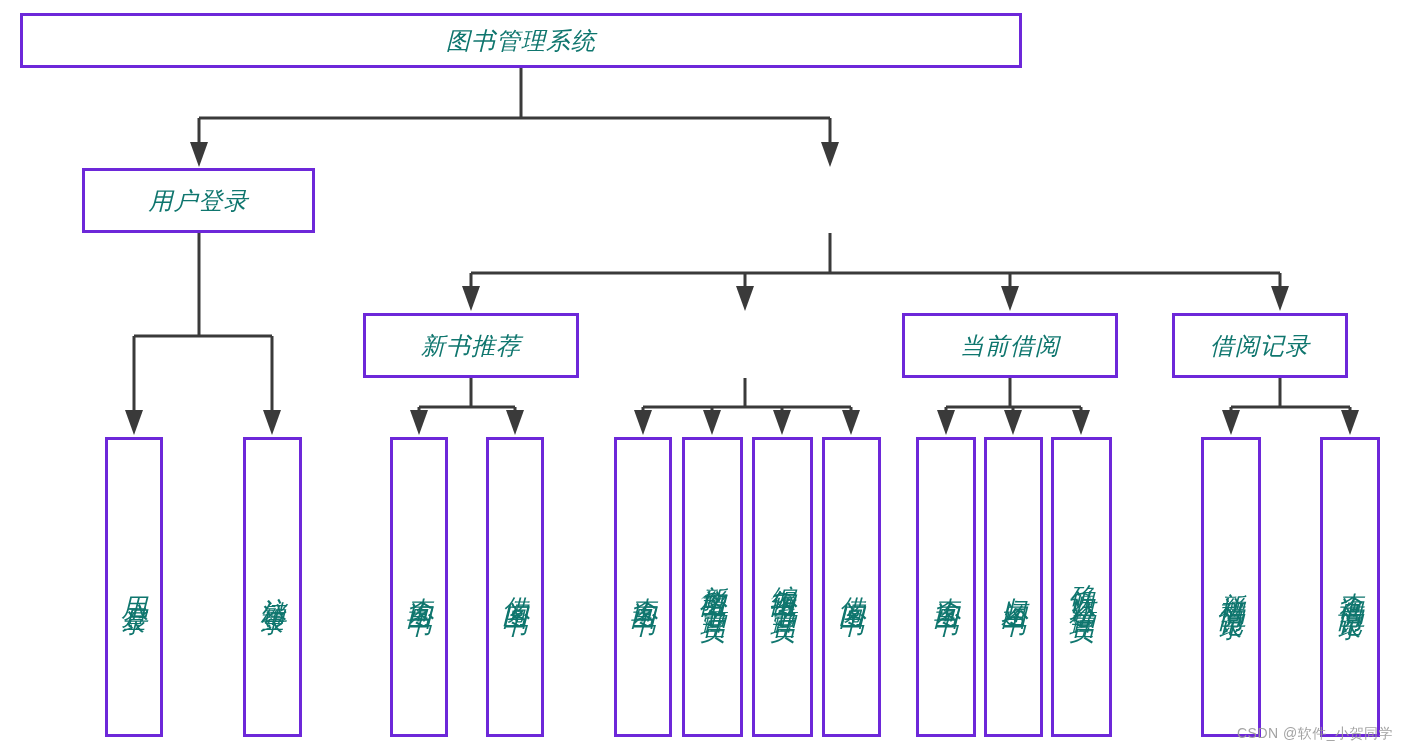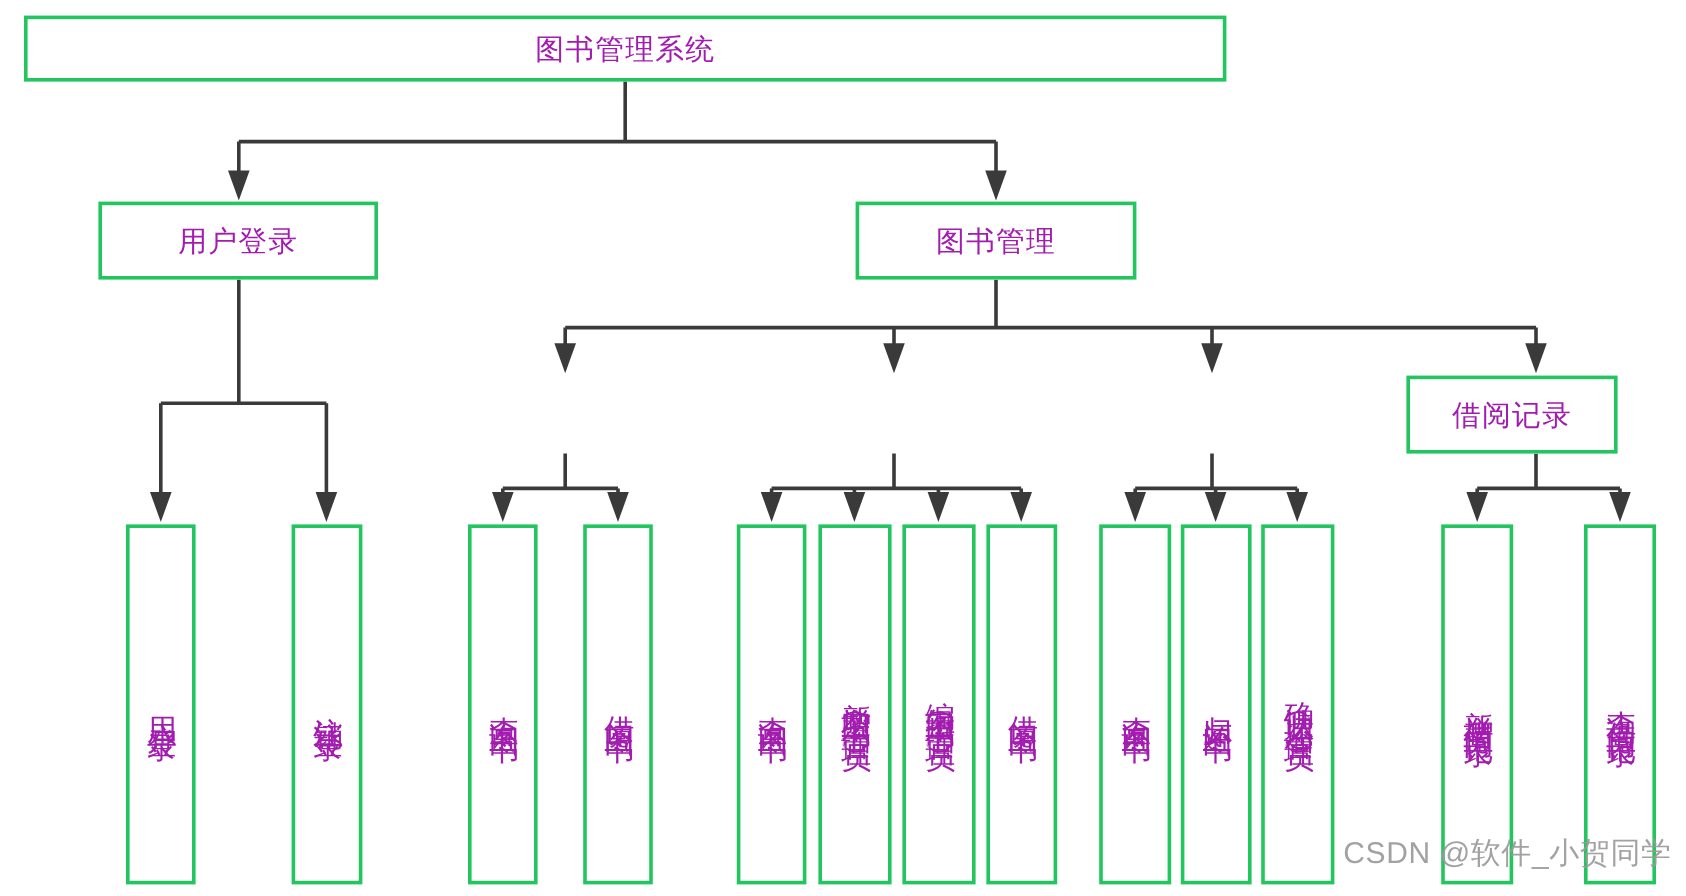--- a/index.html
+++ b/index.html
@@ -8,36 +8,37 @@
     width:1405px; height:747px;
     background:#ffffff;
     font-family:"Liberation Sans","DejaVu Sans",sans-serif;
     overflow:hidden;
   }
   svg.connectors { position:absolute; left:0; top:0; display:block; }
   .box {
     position:absolute;
     box-sizing:border-box;
     background:#ffffff;
-    border:3px solid #22c55e;
+    border:3px solid #6d28d9;
     display:flex; align-items:center; justify-content:center;
-    color:#a21caf;
+    color:#0f766e;
+    font-style:italic;
   }
   .hbox { font-size:24px; letter-spacing:1px; }
   .vbox { font-size:25px; }
   .vtext {
     writing-mode:vertical-rl;
     text-orientation:mixed;
     letter-spacing:5px;
     line-height:1;
   }
   .watermark {
     position:absolute;
-    right:12px; bottom:20px;
-    font-size:25px;
+    right:12px; bottom:4px;
+    font-size:14px;
     color:rgba(154,154,154,0.92);
     letter-spacing:0.5px;
     white-space:nowrap;
     z-index:5;
     margin-left:21px;
   }
 </style>
 </head>
 <body>
 
@@ -101,24 +102,27 @@
     </g>
   </svg>
 
   <div class="box hbox" style="left:20px;top:13px;width:1002px;height:55px">
     <span>图书管理系统</span>
   </div>
 
   <div class="box hbox" style="left:82px;top:168px;width:233px;height:65px">
     <span>用户登录</span>
   </div>
-  <div class="box hbox" style="left:713px;top:168px;width:234px;height:65px">
-    <span>图书管理</span>
+
+  <div class="box hbox" style="left:363px;top:313px;width:216px;height:65px">
+    <span>新书推荐</span>
   </div>
-
+  <div class="box hbox" style="left:902px;top:313px;width:216px;height:65px">
+    <span>当前借阅</span>
+  </div>
   <div class="box hbox" style="left:1172px;top:313px;width:176px;height:65px">
     <span>借阅记录</span>
   </div>
 
   <div class="box vbox" style="left:105px;top:437px;width:58px;height:300px">
     <span class="vtext">用户登录</span>
   </div>
   <div class="box vbox" style="left:243px;top:437px;width:59px;height:300px">
     <span class="vtext">注销登录</span>
   </div>

